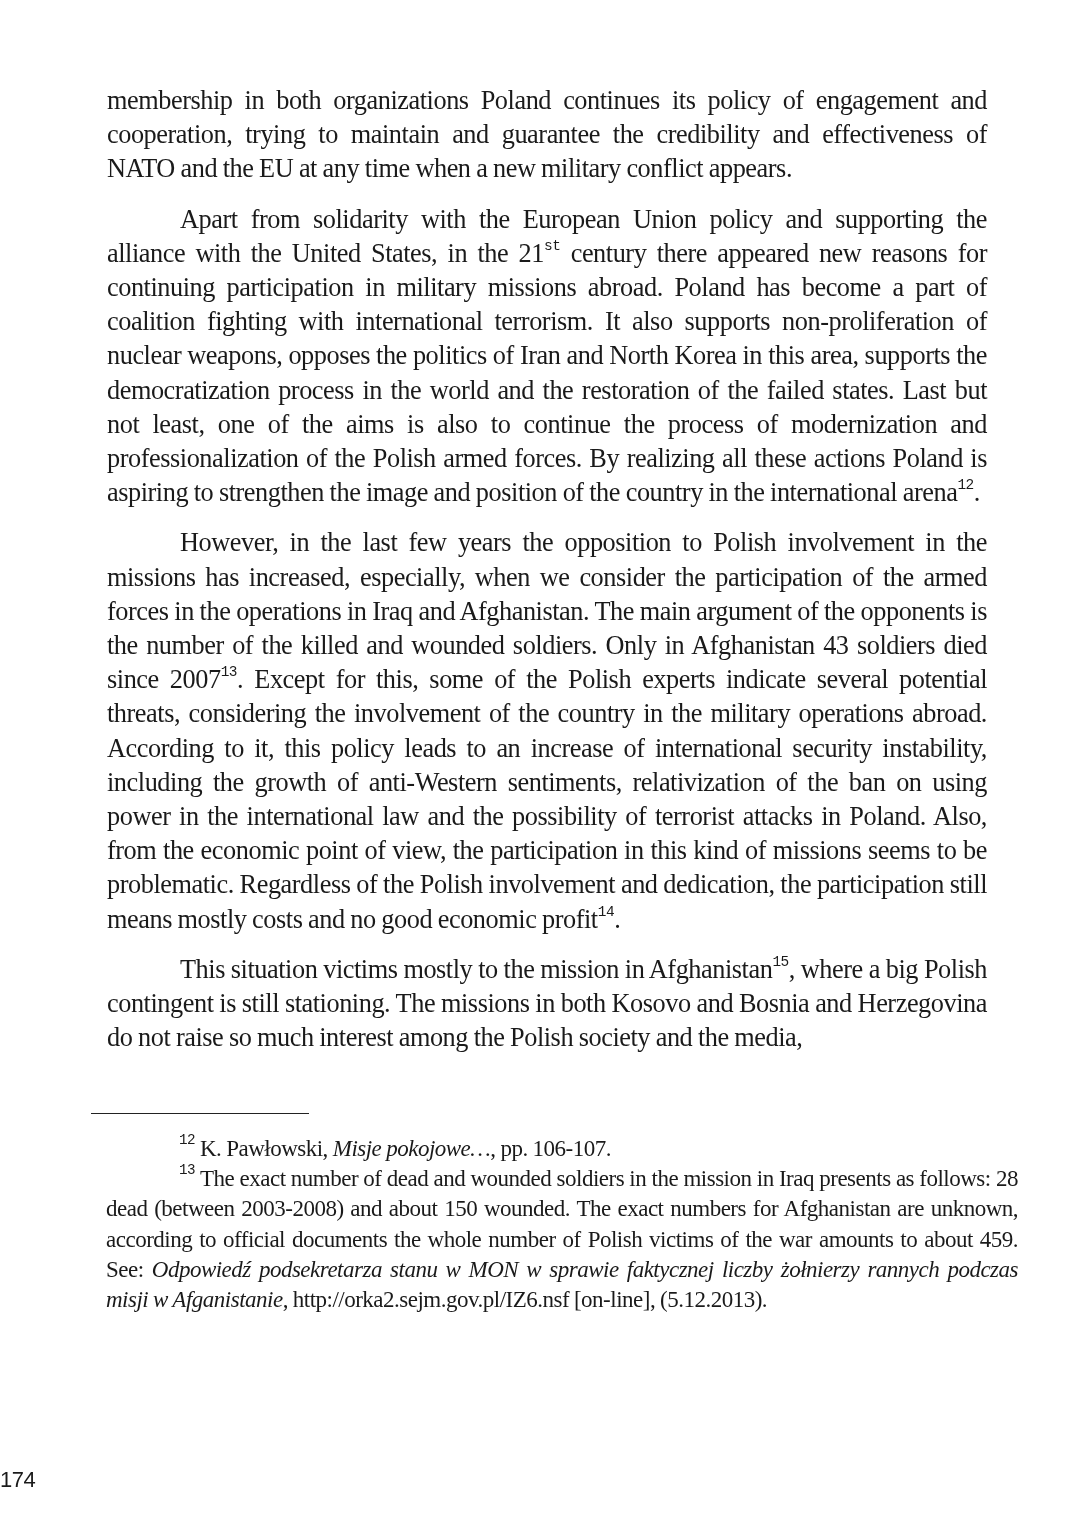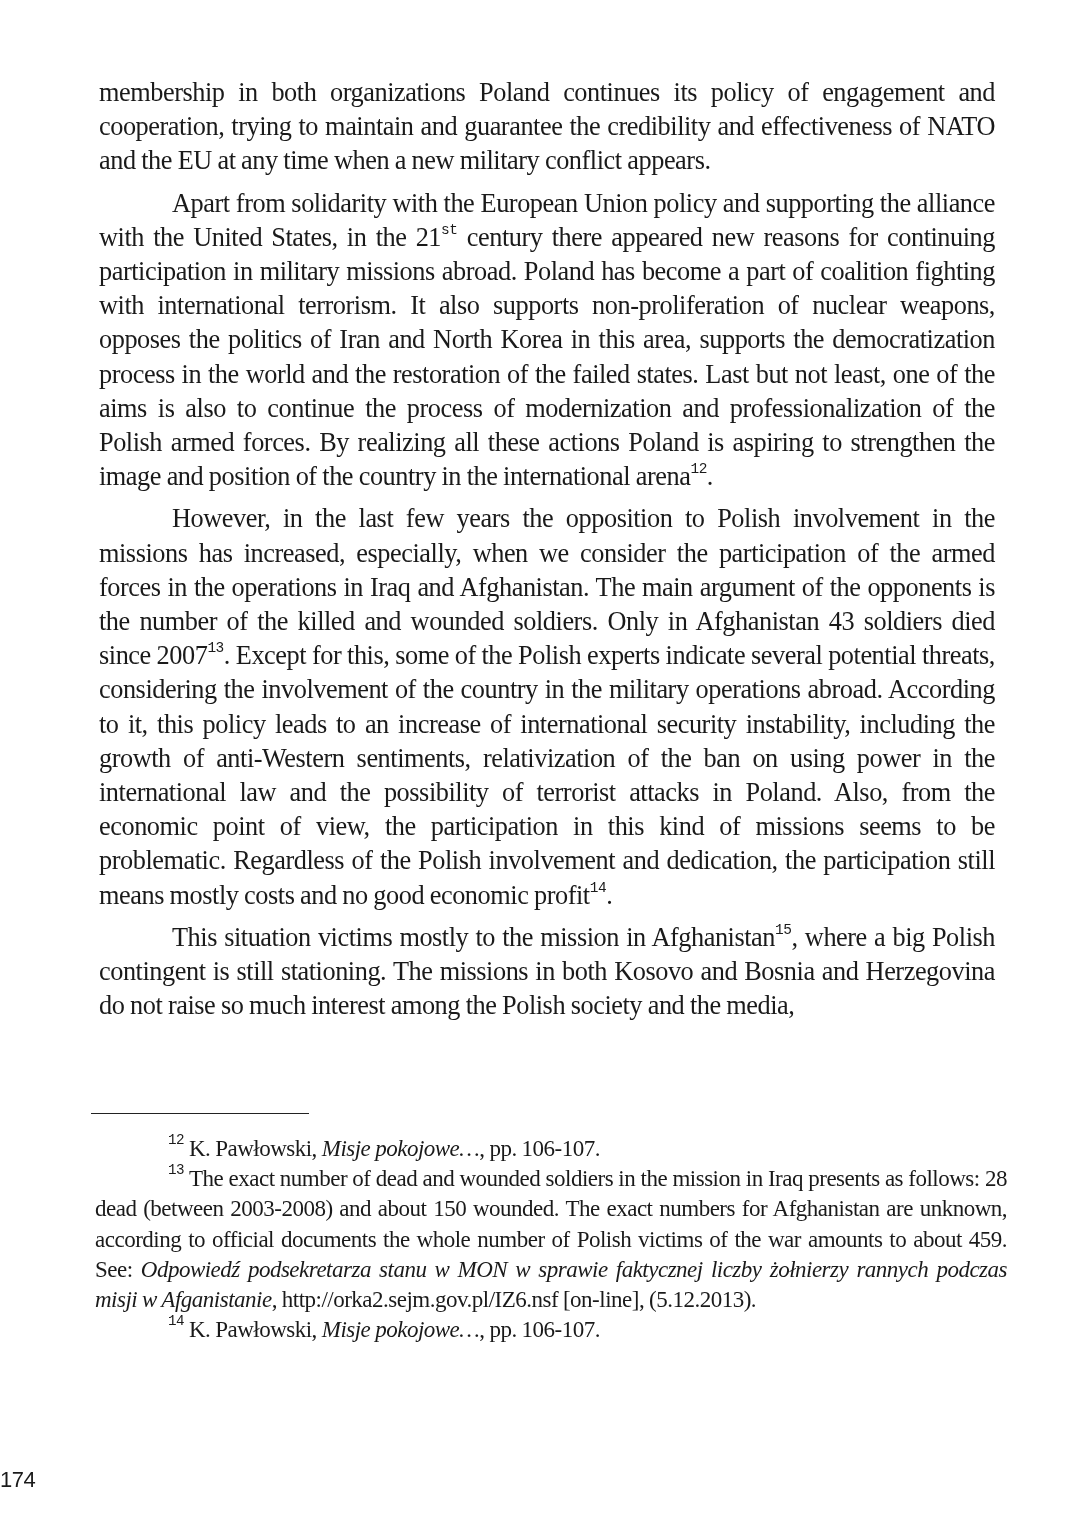--- a/index.html
+++ b/index.html
@@ -1,39 +1,38 @@
 <!DOCTYPE html>
 <html><head>
 <meta charset="utf-8">
 <style>
   html, body { margin:0; padding:0; background:#ffffff; }
   body { width:1080px; height:1530px; position:relative; overflow:hidden; color:#1a1a1a;
          font-family:"Liberation Serif", "DejaVu Serif", serif; }
   .body-text { position:absolute; left:91px; top:68px; width:912px; font-size:26.3px; line-height:34.2px;
                text-align:justify; letter-spacing:-0.45px; word-spacing:-0.5px; }
-  .body-text p { margin:8px; }
+  .body-text p { margin:16px; }
   .indent { text-indent:73px; }
   sup { font-size:0.55em; line-height:0; vertical-align:0.85em;font-family:Liberation Mono, monospace; }
   .rule { position:absolute; left:91px; top:1113px; width:218px; height:0; border-top:1.5px solid #222; }
-  .notes { position:absolute; left:95px; top:1134px; width:912px; font-size:23px; line-height:30.2px;
+  .notes { position:absolute; left:106px; top:1134px; width:912px; font-size:23px; line-height:30.2px;
            text-align:justify; letter-spacing:-0.5px; word-spacing:-0.4px; }
   .notes p { margin:0; }
   .notes .indent { text-indent:73px; }
   .notes sup { font-size:0.62em; }
   .page-number { position:absolute; left:0; width:1080px; top:1467px; 
                  font-family:"Liberation Sans", sans-serif; font-size:22px; letter-spacing:-0.5px; }
 </style>
 </head>
 <body>
 
 <div class="body-text">
     <p><span>membership in both organizations Poland continues its policy of engagement and cooperation, trying to maintain and guarantee the credibility and effectiveness of NATO and the EU at any time when a new military conflict appears.</span></p>
     <p class="indent"><span>Apart from solidarity with the European Union policy and supporting the alliance with the United States, in the 21</span><sup>st</sup><span> century there appeared new reasons for continuing participation in military missions abroad. Poland has become a part of coalition fighting with international terrorism. It also supports non-proliferation of nuclear weapons, opposes the politics of Iran and North Korea in this area, supports the democratization process in the world and the restoration of the failed states. Last but not least, one of the aims is also to continue the process of modernization and professionalization of the Polish armed forces. By realizing all these actions Poland is aspiring to strengthen the image and position of the country in the international arena</span><sup>12</sup><span>.</span></p>
     <p class="indent"><span>However, in the last few years the opposition to Polish involvement in the missions has increased, especially, when we consider the participation of the armed forces in the operations in Iraq and Afghanistan. The main argument of the opponents is the number of the killed and wounded soldiers. Only in Afghanistan 43 soldiers died since 2007</span><sup>13</sup><span>. Except for this, some of the Polish experts indicate several potential threats, considering the involvement of the country in the military operations abroad. According to it, this policy leads to an increase of international security instability, including the growth of anti-Western sentiments, relativization of the ban on using power in the international law and the possibility of terrorist attacks in Poland. Also, from the economic point of view, the participation in this kind of missions seems to be problematic. Regardless of the Polish involvement and dedication, the participation still means mostly costs and no good economic profit</span><sup>14</sup><span>.</span></p>
     <p class="indent"><span>This situation victims mostly to the mission in Afghanistan</span><sup>15</sup><span>, where a big Polish contingent is still stationing. The missions in both Kosovo and Bosnia and Herzegovina do not raise so much interest among the Polish society and the media,</span></p>
   </div>
 <div class="rule"></div>
 <div class="notes">
     <p class="indent"><sup>12</sup><span> K. Pawłowski, </span><i>Misje pokojowe…</i><span>, pp. 106-107.</span></p>
     <p class="indent"><sup>13</sup><span> The exact number of dead and wounded soldiers in the mission in Iraq presents as follows: 28 dead (between 2003-2008) and about 150 wounded. The exact numbers for Afghanistan are unknown, according to official documents the whole number of Polish victims of the war amounts to about 459. See: </span><i>Odpowiedź podsekretarza stanu w MON w sprawie faktycznej liczby żołnierzy rannych podczas misji w Afganistanie</i><span>, http://orka2.sejm.gov.pl/IZ6.nsf [on-line], (5.12.2013).</span></p>
-    <p class="indent"><sup>14</sup><span> K. Pawłowski, </span><i>Misje pokojowe…</i><span>, pp. 106-107.</span></p>
   </div>
 <div class="page-number">174</div>
 
 </body></html>

